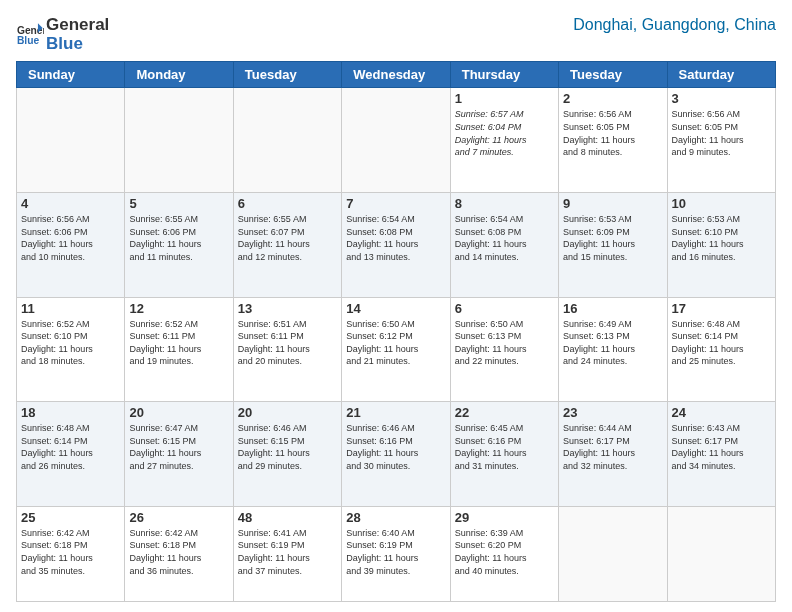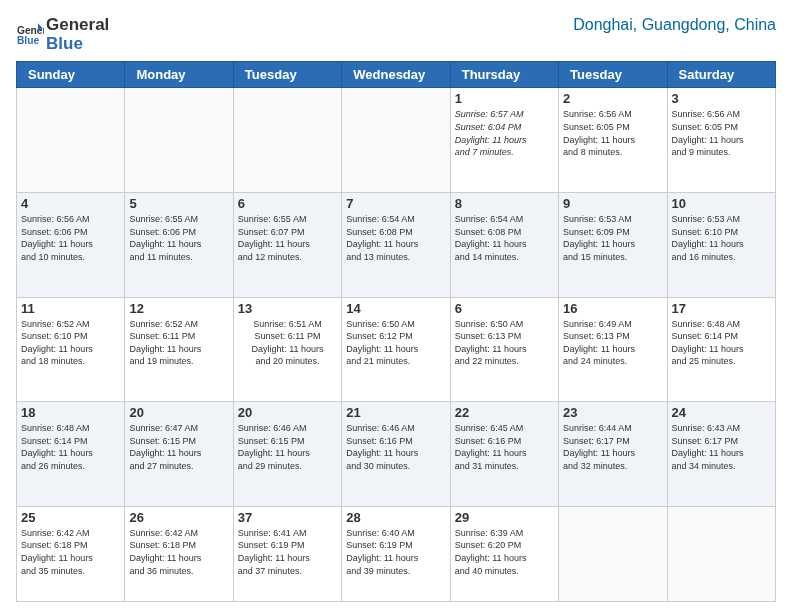--- a/index.html
+++ b/index.html
@@ -213,21 +213,21 @@
           </td>
           <td>
             <span class="day-num">12</span>
             <div class="day-info" style="white-space: pre-line;">Sunrise: 6:52 AM
 Sunset: 6:11 PM
 Daylight: 11 hours
 and 19 minutes.</div>
           </td>
           <td>
             <span class="day-num">13</span>
-            <div class="day-info" style="white-space: pre-line; text-align: center;">Sunrise: 6:51 AM
+            <div class="day-info" style="white-space: pre-line;">Sunrise: 6:51 AM
 Sunset: 6:11 PM
 Daylight: 11 hours
 and 20 minutes.</div>
           </td>
           <td>
             <span class="day-num">14</span>
             <div class="day-info" style="white-space: pre-line;">Sunrise: 6:50 AM
 Sunset: 6:12 PM
 Daylight: 11 hours
 and 21 minutes.</div>
@@ -314,21 +314,21 @@
 and 35 minutes.</div>
           </td>
           <td>
             <span class="day-num">26</span>
             <div class="day-info" style="white-space: pre-line;">Sunrise: 6:42 AM
 Sunset: 6:18 PM
 Daylight: 11 hours
 and 36 minutes.</div>
           </td>
           <td>
-            <span class="day-num">37</span>
+            <span class="day-num">48</span>
             <div class="day-info" style="white-space: pre-line;">Sunrise: 6:41 AM
 Sunset: 6:19 PM
 Daylight: 11 hours
 and 37 minutes.</div>
           </td>
           <td>
             <span class="day-num">28</span>
             <div class="day-info" style="white-space: pre-line;">Sunrise: 6:40 AM
 Sunset: 6:19 PM
 Daylight: 11 hours

